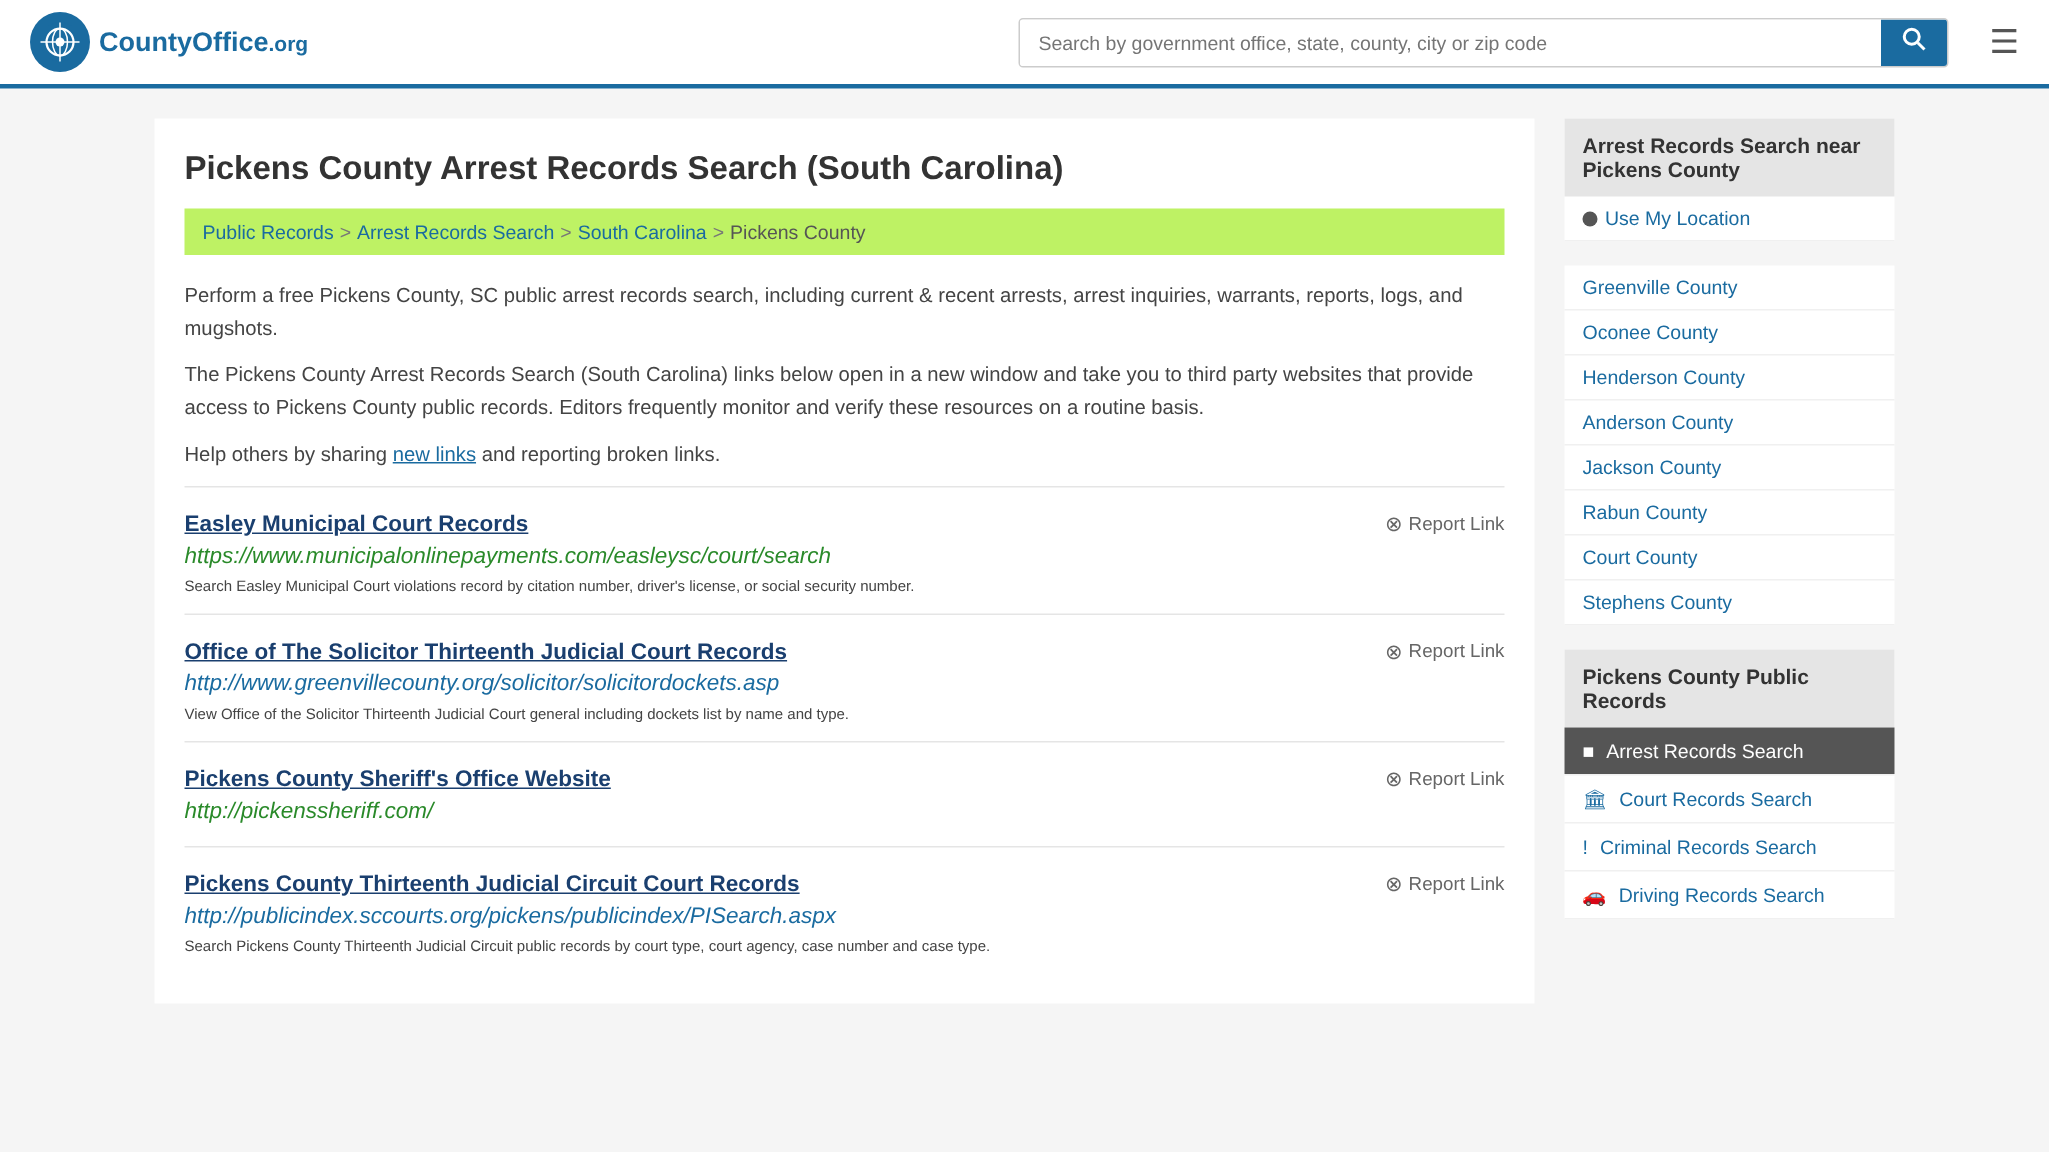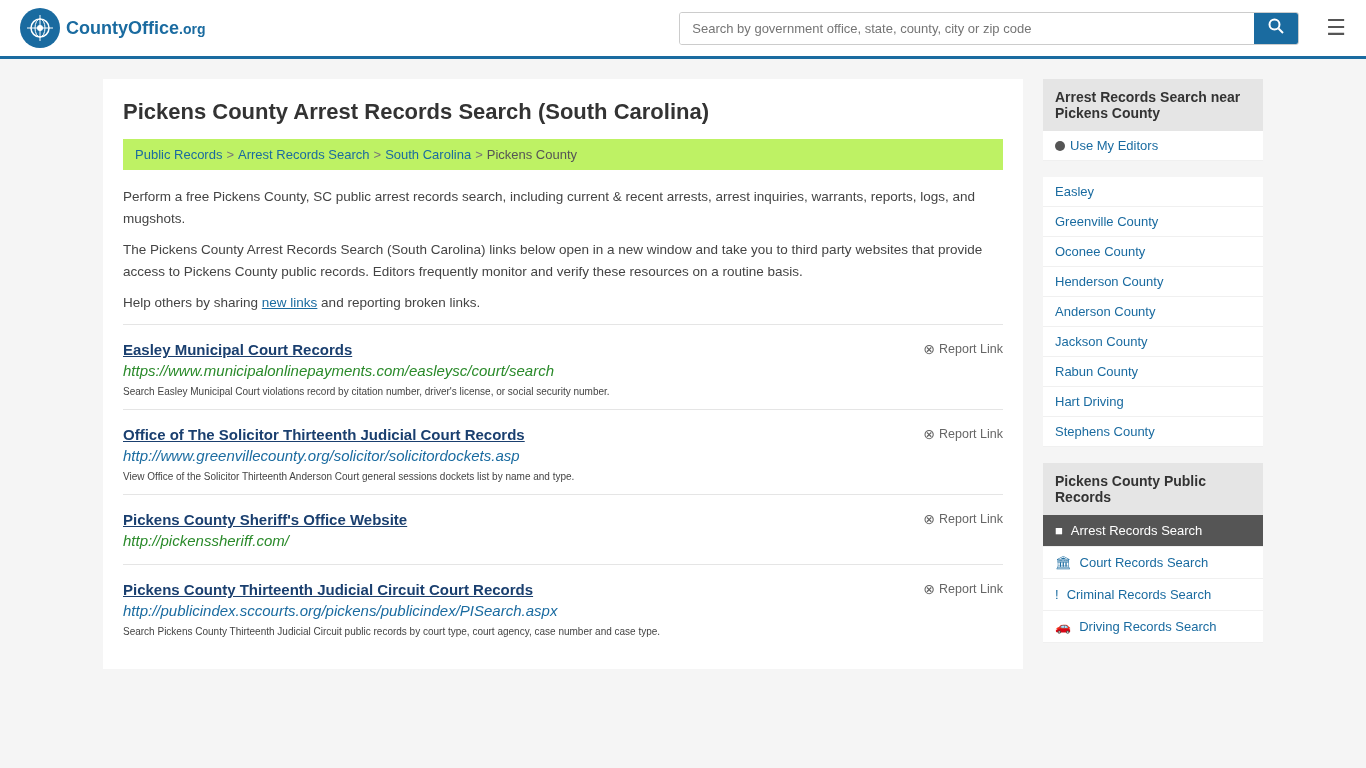--- a/index.html
+++ b/index.html
@@ -280,21 +280,21 @@
     </div>
         <div class="result-item">
       <div class="result-header">
         <a class="result-title" href="#">Office of The Solicitor Thirteenth Judicial Court Records</a>
         <span class="report-link">
           <span class="report-icon">⊗</span>
           <span>Report Link</span>
         </span>
       </div>
       <div class="result-url blue">http://www.greenvillecounty.org/solicitor/solicitordockets.asp</div>
-      <div class="result-desc">View Office of the Solicitor Thirteenth Anderson Court general sessions dockets list by name and type.</div>
+      <div class="result-desc">View Office of the Solicitor Thirteenth Judicial Court general including dockets list by name and type.</div>
     </div>
         <div class="result-item">
       <div class="result-header">
         <a class="result-title" href="#">Pickens County Sheriff's Office Website</a>
         <span class="report-link">
           <span class="report-icon">⊗</span>
           <span>Report Link</span>
         </span>
       </div>
       <div class="result-url green">http://pickenssheriff.com/</div>
@@ -313,35 +313,34 @@
       </div>
   </div>
 
   <div id="sidebar">
 
     <div class="sidebar-section">
       <div class="sidebar-section-title">Arrest Records Search near Pickens County</div>
       <ul class="sidebar-list">
         <li class="location-item">
           <span class="location-dot"></span>
-          <a href="#">Use My Editors</a>
+          <a href="#">Use My Location</a>
         </li>
       </ul>
     </div>
 
     <div class="sidebar-section">
       <ul class="sidebar-list" id="nearby-links-list">
-      <li><a href="#">Easley</a></li>
           <li><a href="#">Greenville County</a></li>
           <li><a href="#">Oconee County</a></li>
           <li><a href="#">Henderson County</a></li>
           <li><a href="#">Anderson County</a></li>
           <li><a href="#">Jackson County</a></li>
           <li><a href="#">Rabun County</a></li>
-          <li><a href="#">Hart Driving</a></li>
+          <li><a href="#">Court County</a></li>
           <li><a href="#">Stephens County</a></li>
         </ul>
     </div>
 
     <div class="sidebar-section">
       <div class="sidebar-section-title">Pickens County Public Records</div>
       <ul class="sidebar-records-list" id="public-records-list">
       <li class="active">
             <a href="#">
       <span class="rec-icon">■</span>

